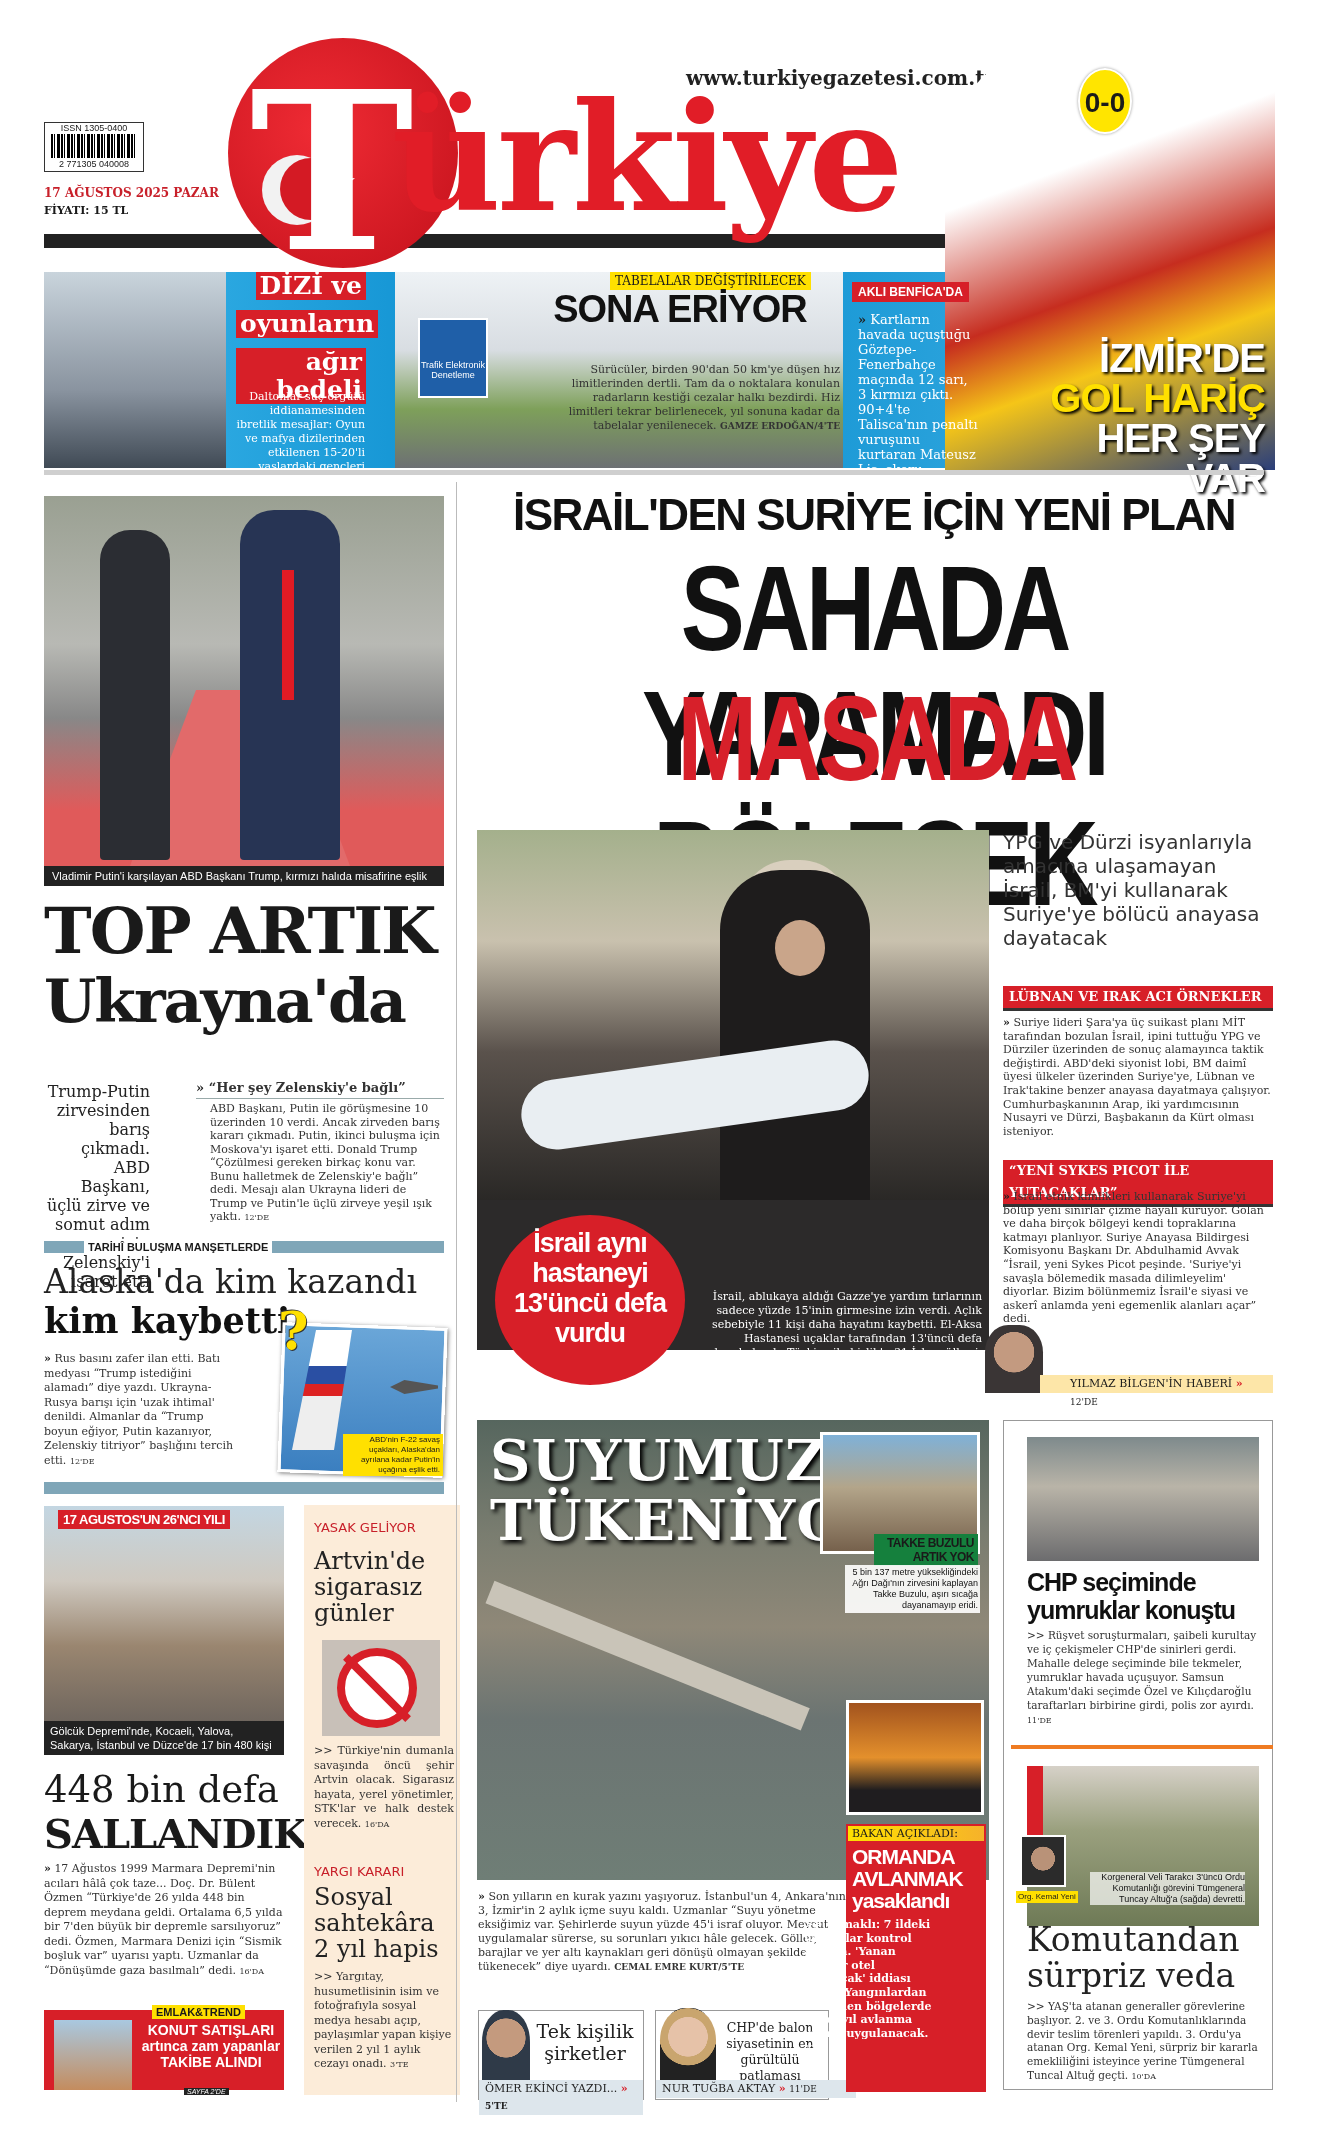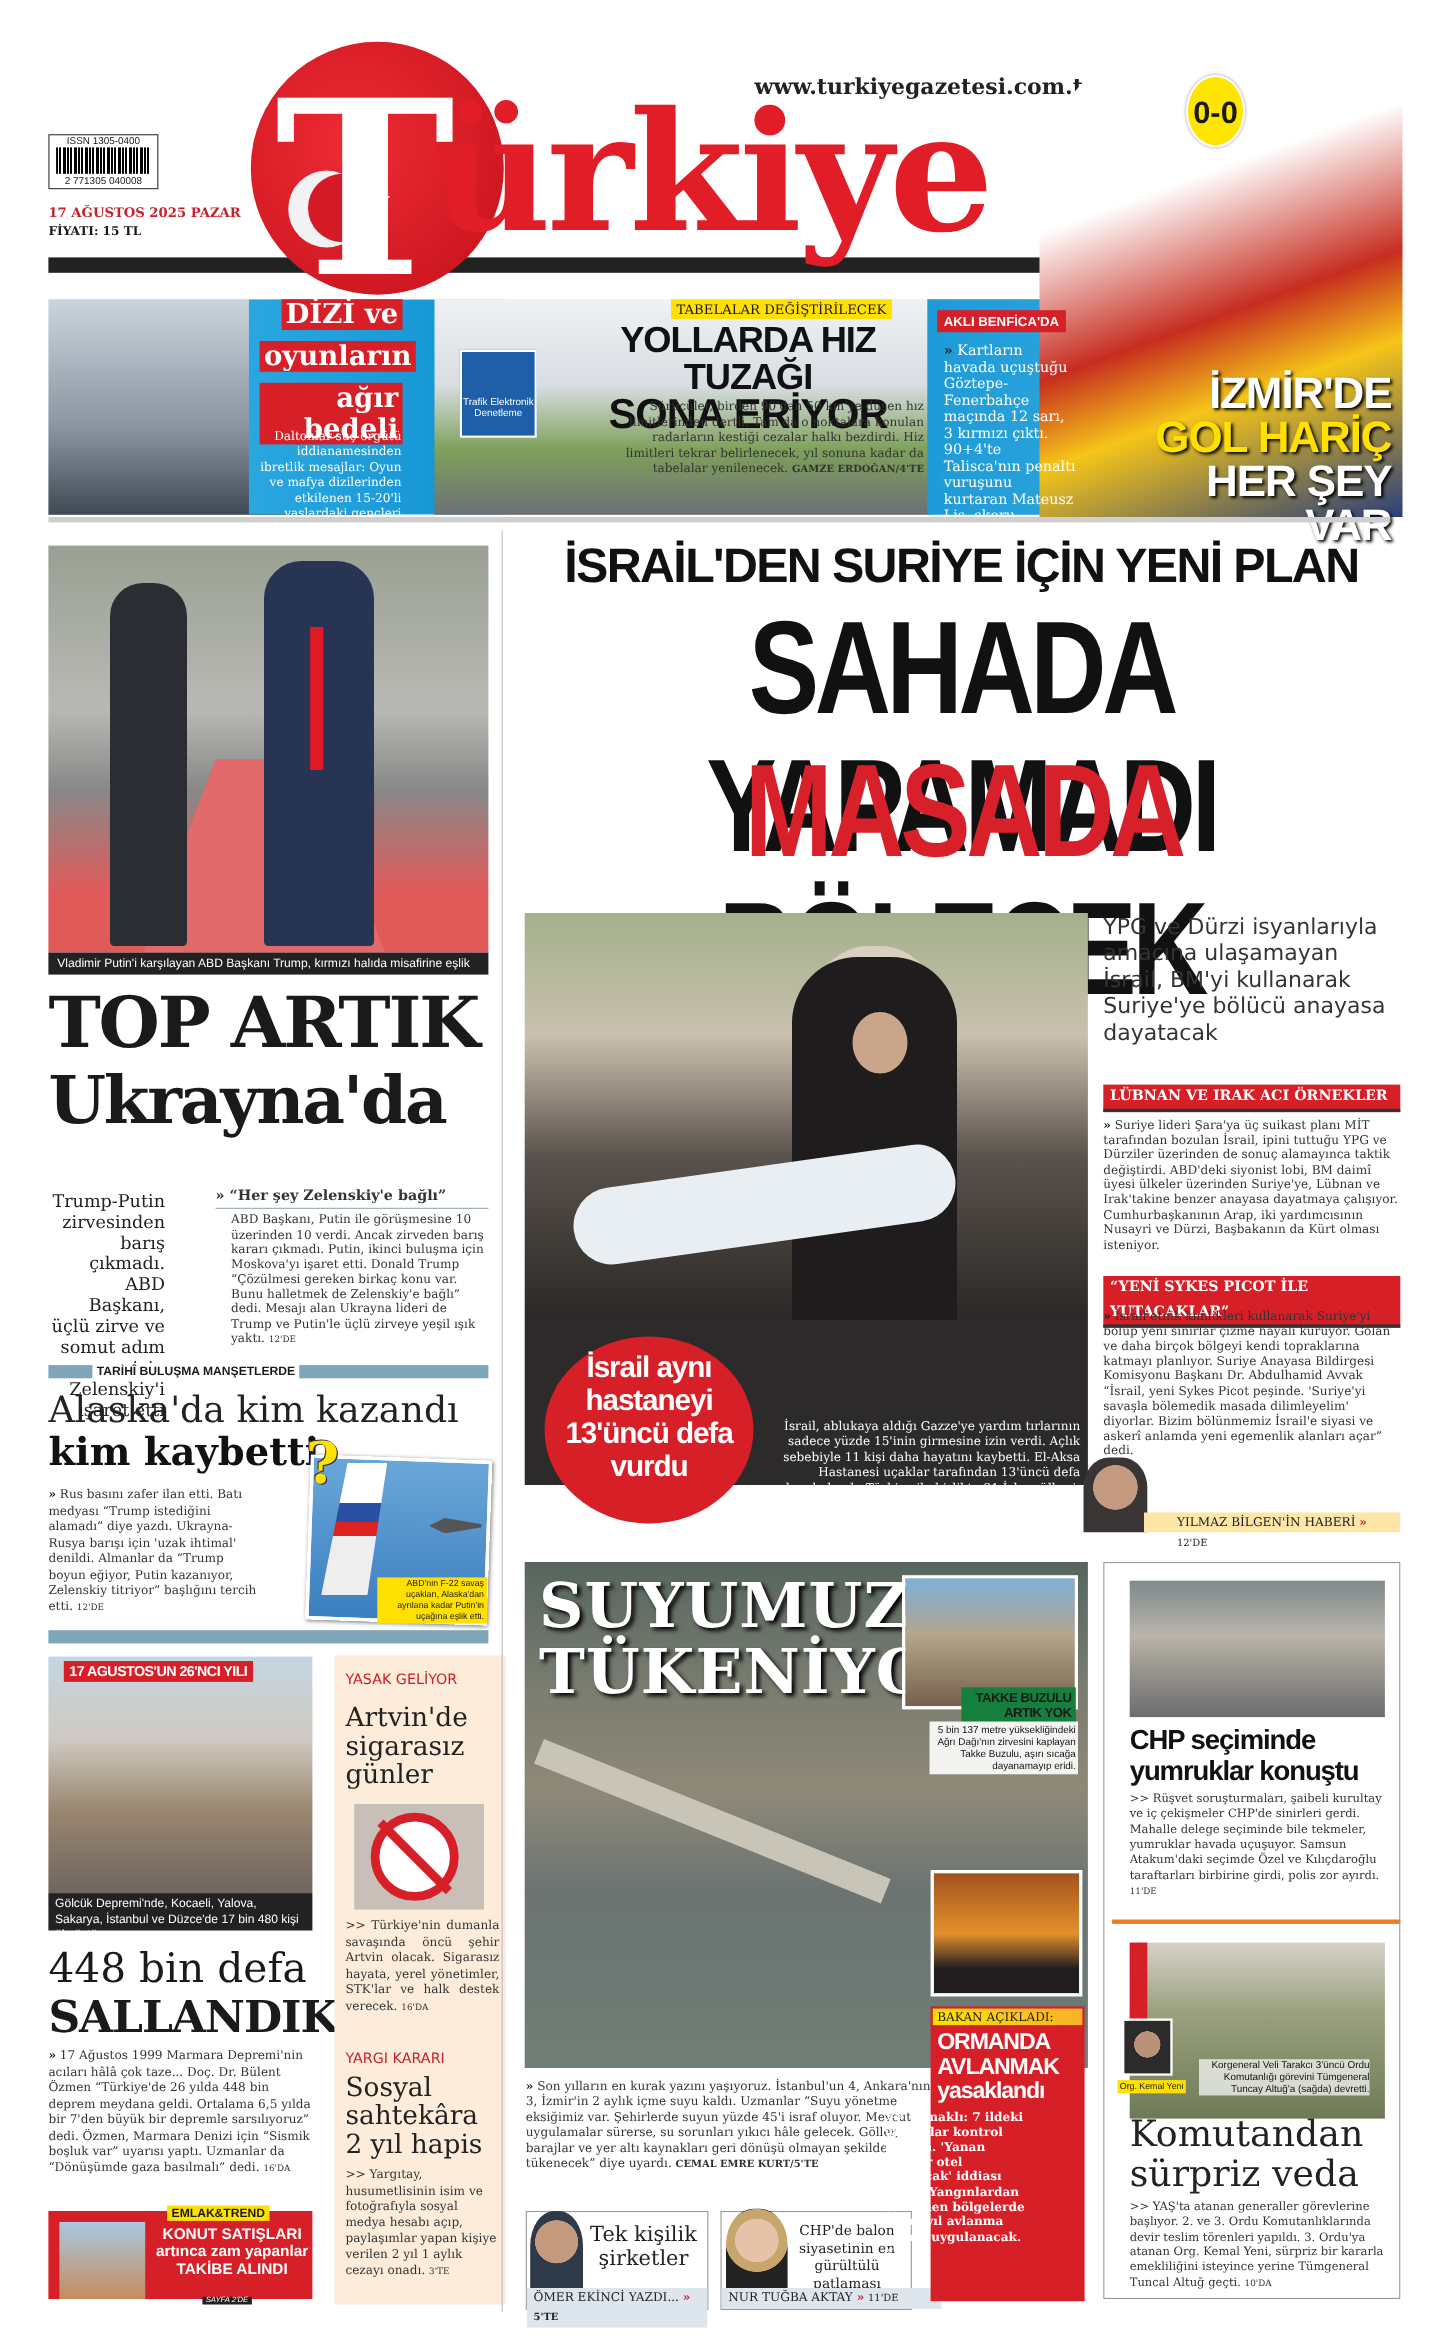--- a/index.html
+++ b/index.html
@@ -170,21 +170,20 @@
   <span>DİZİ ve</span><br>
   <span>oyunların</span><br>
   <span>ağır bedeli</span>
 </div>
 <div class="abs" id="promo1-body"><span>Daltonlar suç örgütü iddianamesinden ibretlik mesajlar: Oyun ve mafya dizilerinden etkilenen 15-20'li yaşlardaki gençleri kamikaze dronu gibi kullanıyorlar.</span> <span style="font-size:8px">3'TE</span></div>
 
 <div class="abs photo" id="promo2-photo"></div>
 <div class="abs" id="promo2-sign">Trafik Elektronik Denetleme</div>
 <div class="abs" id="promo2-tag">TABELALAR DEĞİŞTİRİLECEK</div>
 <div class="abs" id="promo2-head">
-  <div>YOLLARDA HIZ TUZAĞI</div>
   <div style="font-size:38px">SONA ERİYOR</div>
 </div>
 <div class="abs" id="promo2-body"><span>Sürücüler, birden 90'dan 50 km'ye düşen hız limitlerinden dertli. Tam da o noktalara konulan radarların kestiği cezalar halkı bezdirdi. Hiz limitleri tekrar belirlenecek, yıl sonuna kadar da tabelalar yenilenecek.</span> <b style="font-size:9px">GAMZE ERDOĞAN/4'TE</b></div>
 
 <div class="abs" id="sport-box"></div>
 <div class="abs photo" id="sport-photo"></div>
 <div class="abs" id="score">0-0</div>
 <div class="abs" id="sport-tag">AKLI BENFİCA'DA</div>
 <div class="abs" id="sport-body"><span class="chev">»</span> <span>Kartların havada uçuştuğu Göztepe-Fenerbahçe maçında 12 sarı, 3 kırmızı çıktı. 90+4'te Talisca'nın penaltı vuruşunu kurtaran Mateusz Lis, skoru belirleyen isim oldu.</span> <span style="font-size:8px">SPOR'DA</span></div>
 <div class="abs" id="sport-head">

